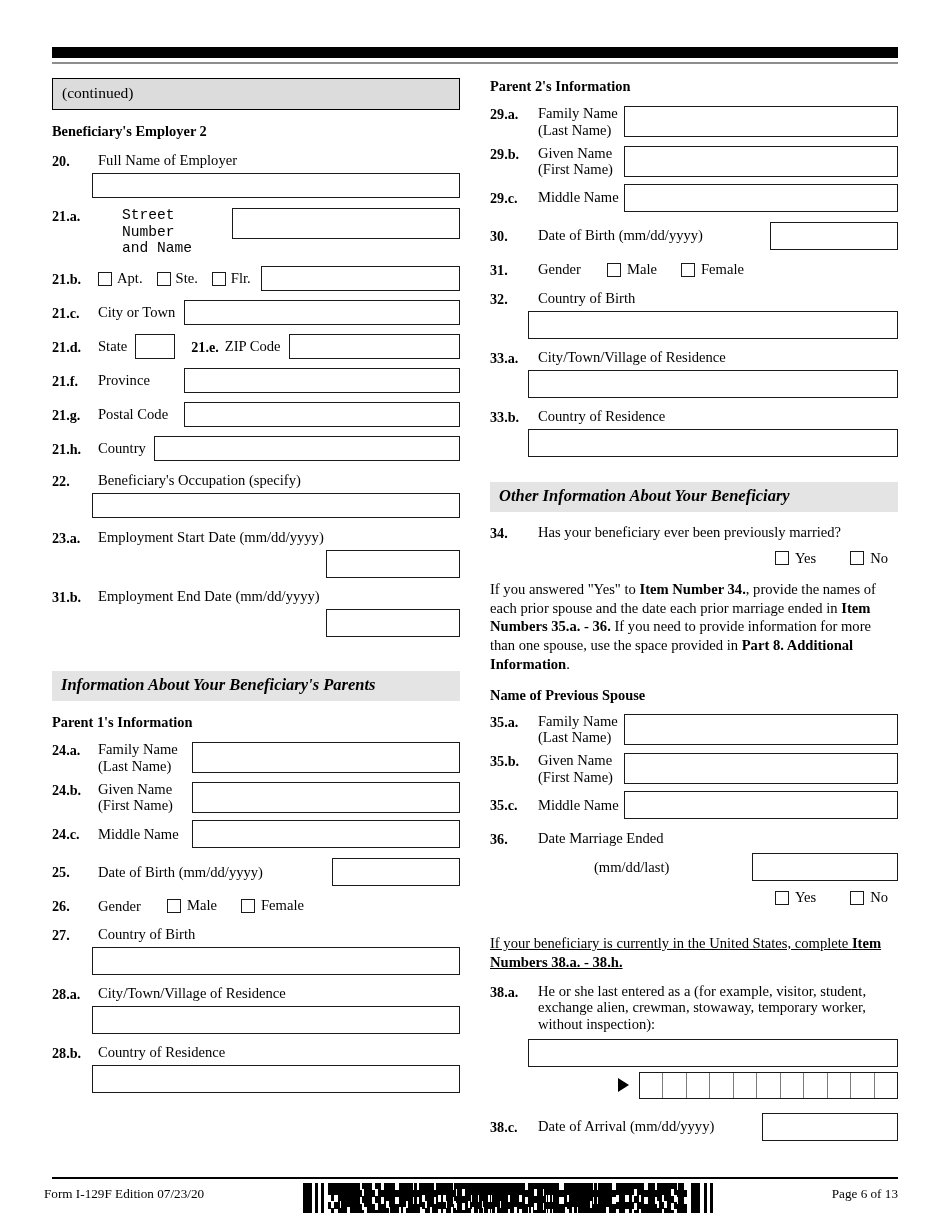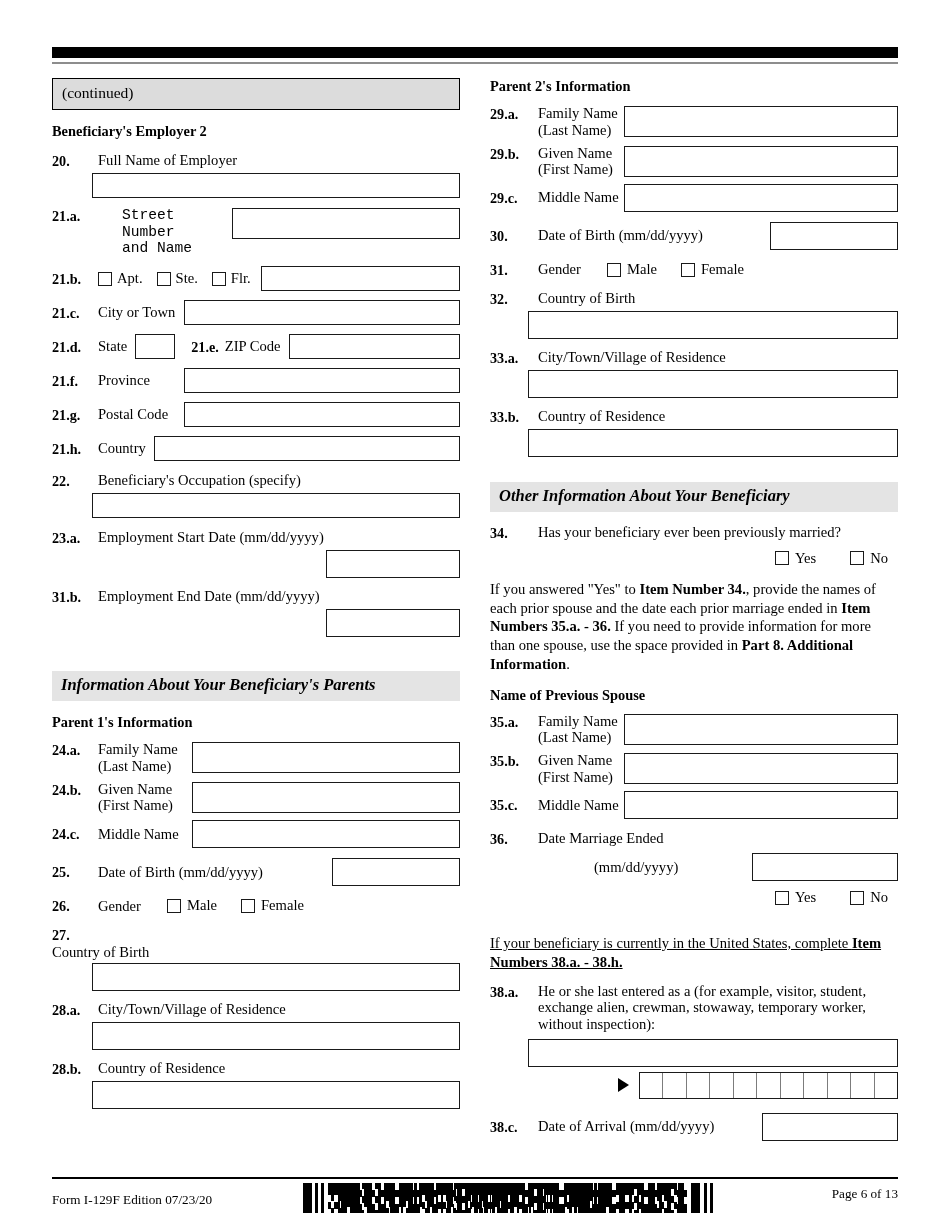--- a/index.html
+++ b/index.html
@@ -84,21 +84,21 @@
     border-bottom: 7px solid transparent;
     border-left: 11px solid #000;
   }
 
   
   .para { font-size: 14.6px; line-height: 1.285; text-align: left; }
   .para b { font-weight: bold; }
 
   
   .foot-rule { position: absolute; left: 52px; top: 1177px; width: 846px; height: 1.6px; background: #000; }
-  .foot-left { position: absolute; left: 52px; top: 1186px; font-size: 13.2px; white-space: nowrap; margin-top: 6px; }
+  .foot-left { position: absolute; left: 44px; top: 1186px; font-size: 13.2px; white-space: nowrap; }
   .foot-right { position: absolute; left: 898px; top: 1186px; font-size: 13.2px; transform: translateX(-100%); white-space: nowrap; }
   .barcode { position: absolute; left: 303px; top: 1183px; width: 410px; height: 30px; display: flex; align-items: stretch; }
   .bc-seg { height: 100%; }
 </style>
 </head>
 <body>
 
 <div class="page">
 
   <div class="topbar"></div>
@@ -225,21 +225,21 @@
 
     <div class="row" style="margin-top:11px; align-items:center;">
       <span class="num" style="width:46px;">26.</span>
       <span class="lbl" style="margin-right:26px;">Gender</span>
       <span class="cb"></span>
       <span class="cb-lbl" style="margin:0 24px 0 6px;">Male</span>
       <span class="cb"></span>
       <span class="cb-lbl" style="margin-left:6px;">Female</span>
     </div>
 
-    <div class="row" style="margin-top:11px;flex-direction:column;">
+    <div class="row" style="margin-top:11px;">
       <span class="num" style="width:46px;">27.</span>
       <span class="lbl">Country of Birth</span>
     </div>
     <div class="box box-tall" style="margin-left:40px; width:368px; margin-top:3px;"></div>
 
     <div class="row" style="margin-top:10px;">
       <span class="num" style="width:46px;">28.a.</span>
       <span class="lbl">City/Town/Village of Residence</span>
     </div>
     <div class="box box-tall" style="margin-left:40px; width:368px; margin-top:3px;"></div>
@@ -354,21 +354,21 @@
       <span class="num" style="width:48px;">35.c.</span>
       <span class="lbl" style="width:86px;">Middle Name</span>
       <span class="box box-tall" style="flex:1 1 auto;"></span>
     </div>
 
     <div class="row" style="margin-top:11px;">
       <span class="num" style="width:48px;">36.</span>
       <span class="lbl">Date Marriage Ended</span>
     </div>
     <div class="row" style="margin-top:5px; align-items:center;">
-      <span class="lbl" style="margin-left:104px;">(mm/dd/yyyy)</span>
+      <span class="lbl" style="margin-left:104px;">(mm/dd/last)</span>
       <span class="box box-tall" style="width:146px; margin-left:auto;"></span>
     </div>
 
     <div class="row" style="margin-top:8px; align-items:center; justify-content:flex-end;">
       <span class="cb"></span>
       <span class="cb-lbl" style="margin:0 34px 0 6px;">Yes</span>
       <span class="cb"></span>
       <span class="cb-lbl" style="margin:0 10px 0 6px;">No</span>
     </div>
 

